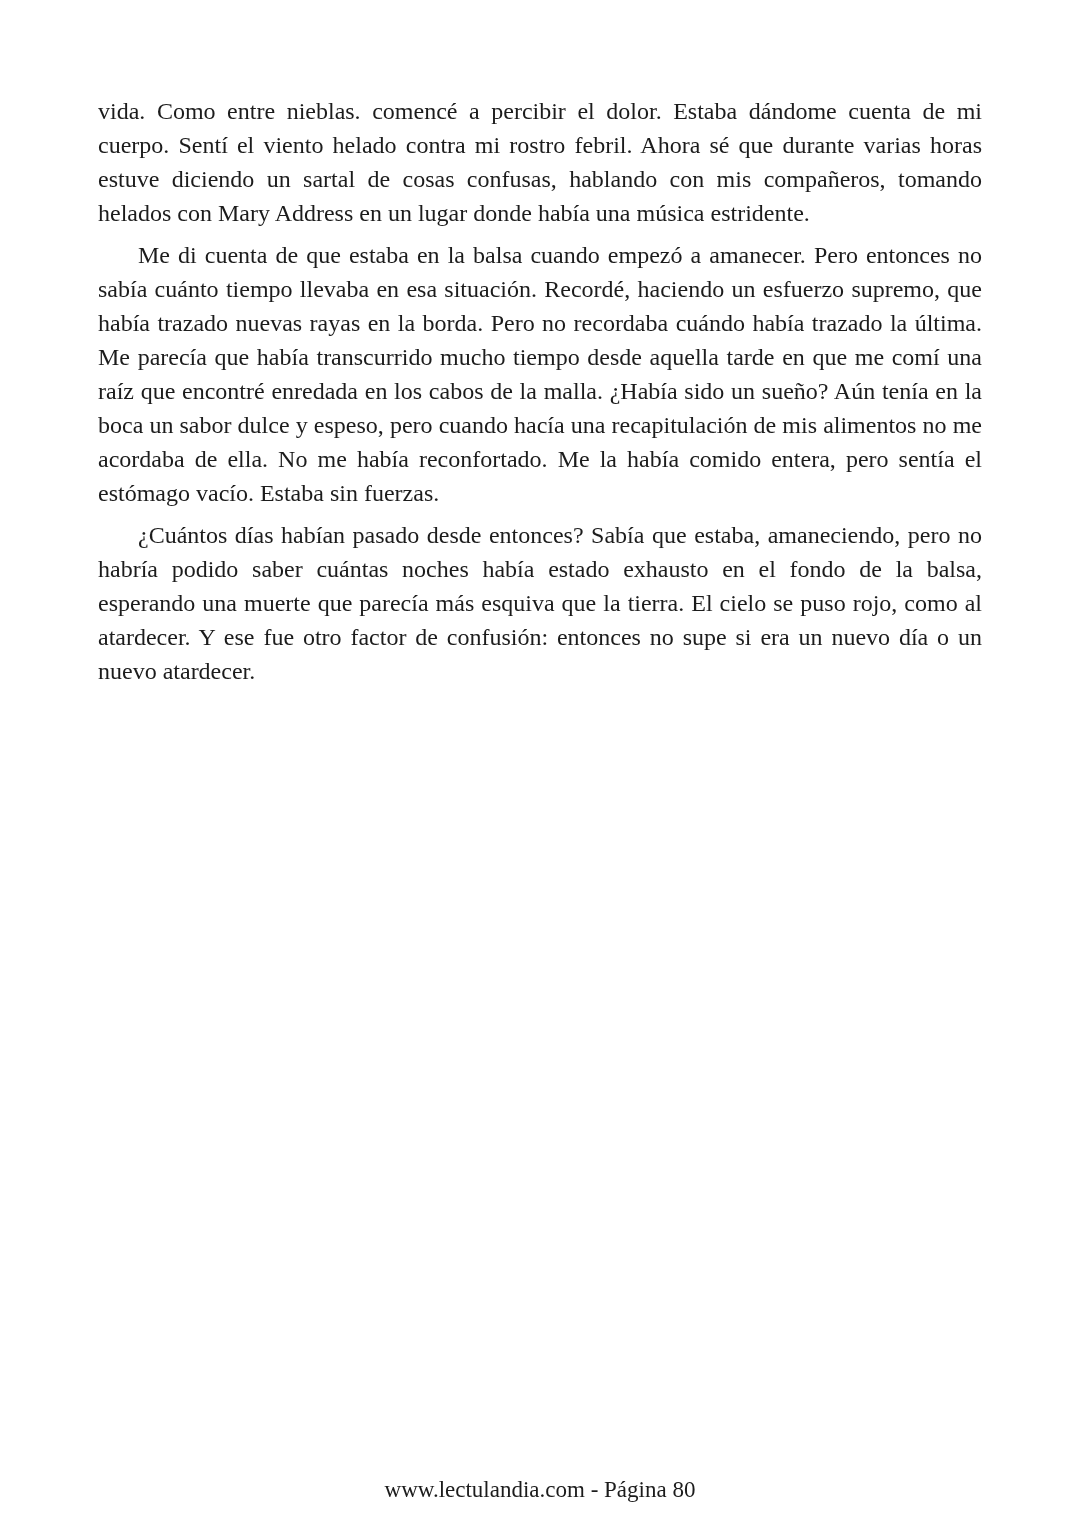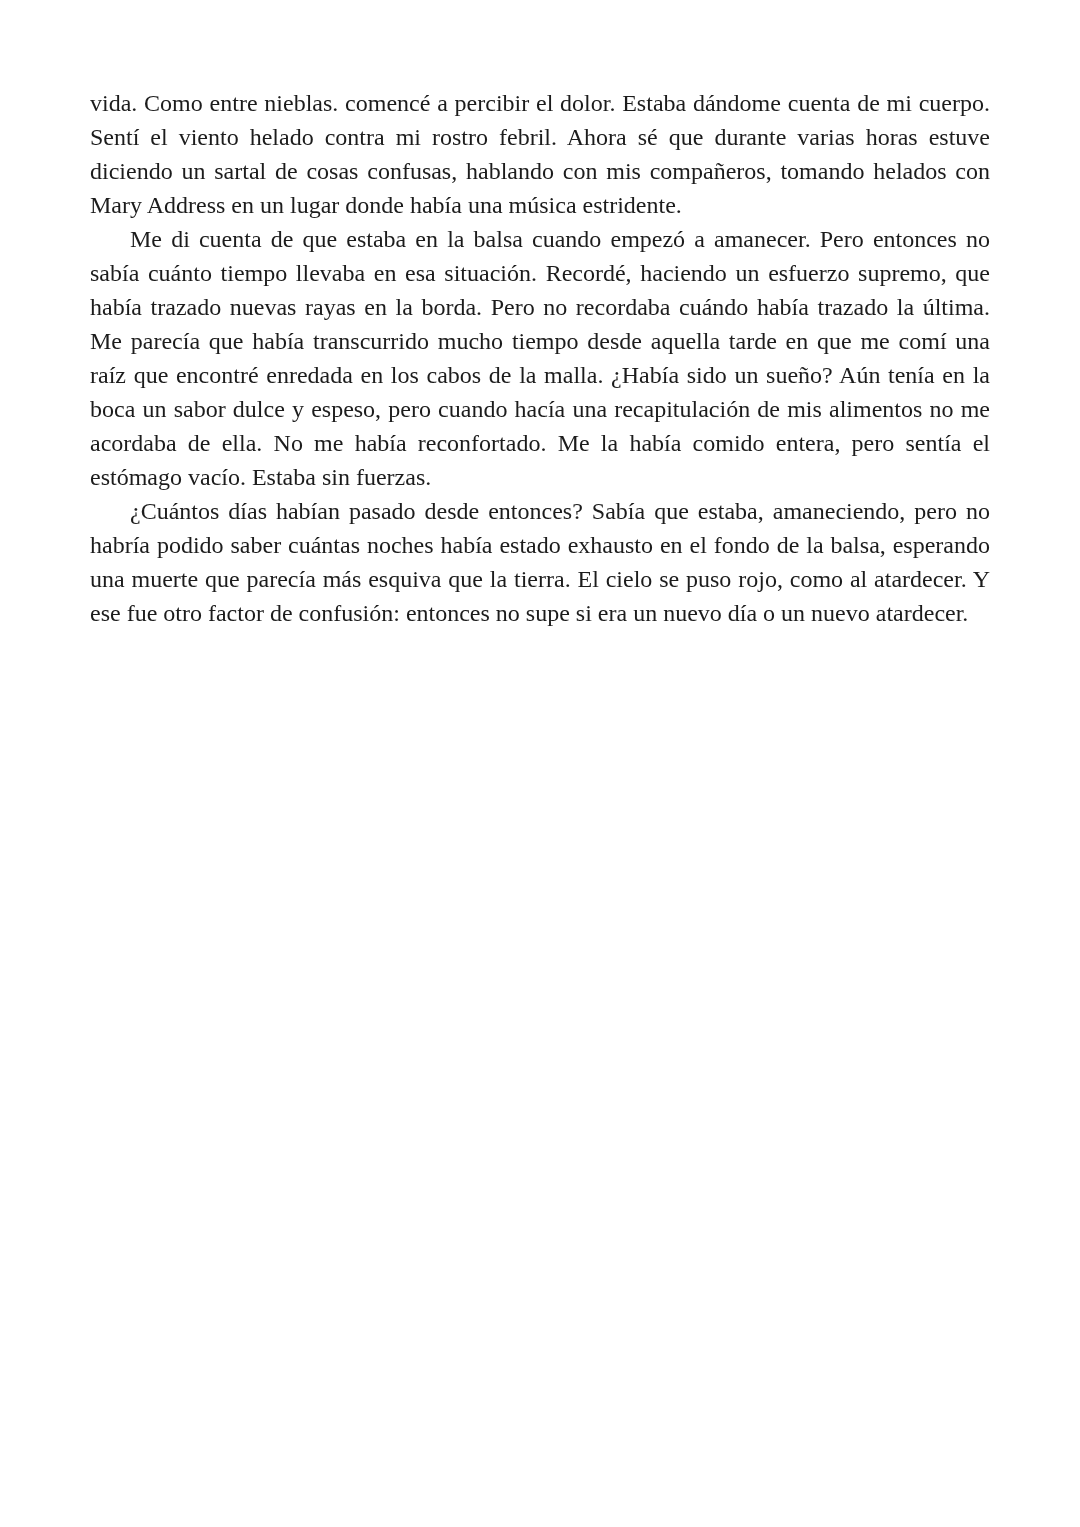--- a/index.html
+++ b/index.html
@@ -20,21 +20,21 @@
   }
   .text-block {
     position: absolute;
     top: 86px;
     left: 90px;
     width: 900px;
     font-size: 24px;
     line-height: 34px;
   }
   .text-block p {
-    margin: 0;
+    margin: 8px;
     padding: 0;
     text-align: justify;
     text-justify: inter-word;
   }
   .text-block p.indent {
     text-indent: 40px;
   }
   .page-footer {
     position: absolute;
     left: 0;
@@ -50,14 +50,15 @@
 <body>
 
 <div class="page">
 
   <div class="text-block">
     <p>vida. Como entre nieblas. comencé a percibir el dolor. Estaba dándome cuenta de mi cuerpo. Sentí el viento helado contra mi rostro febril. Ahora sé que durante varias horas estuve diciendo un sartal de cosas confusas, hablando con mis compañeros, tomando helados con Mary Address en un lugar donde había una música estridente.</p>
     <p class="indent">Me di cuenta de que estaba en la balsa cuando empezó a amanecer. Pero entonces no sabía cuánto tiempo llevaba en esa situación. Recordé, haciendo un esfuerzo supremo, que había trazado nuevas rayas en la borda. Pero no recordaba cuándo había trazado la última. Me parecía que había transcurrido mucho tiempo desde aquella tarde en que me comí una raíz que encontré enredada en los cabos de la malla. ¿Había sido un sueño? Aún tenía en la boca un sabor dulce y espeso, pero cuando hacía una recapitulación de mis alimentos no me acordaba de ella. No me había reconfortado. Me la había comido entera, pero sentía el estómago vacío. Estaba sin fuerzas.</p>
     <p class="indent">¿Cuántos días habían pasado desde entonces? Sabía que estaba, amaneciendo, pero no habría podido saber cuántas noches había estado exhausto en el fondo de la balsa, esperando una muerte que parecía más esquiva que la tierra. El cielo se puso rojo, como al atardecer. Y ese fue otro factor de confusión: entonces no supe si era un nuevo día o un nuevo atardecer.</p>
   </div>
 
+  <div class="page-footer">www.lectulandia.com - Página 80</div>
 
 </div>
 
 </body></html>

